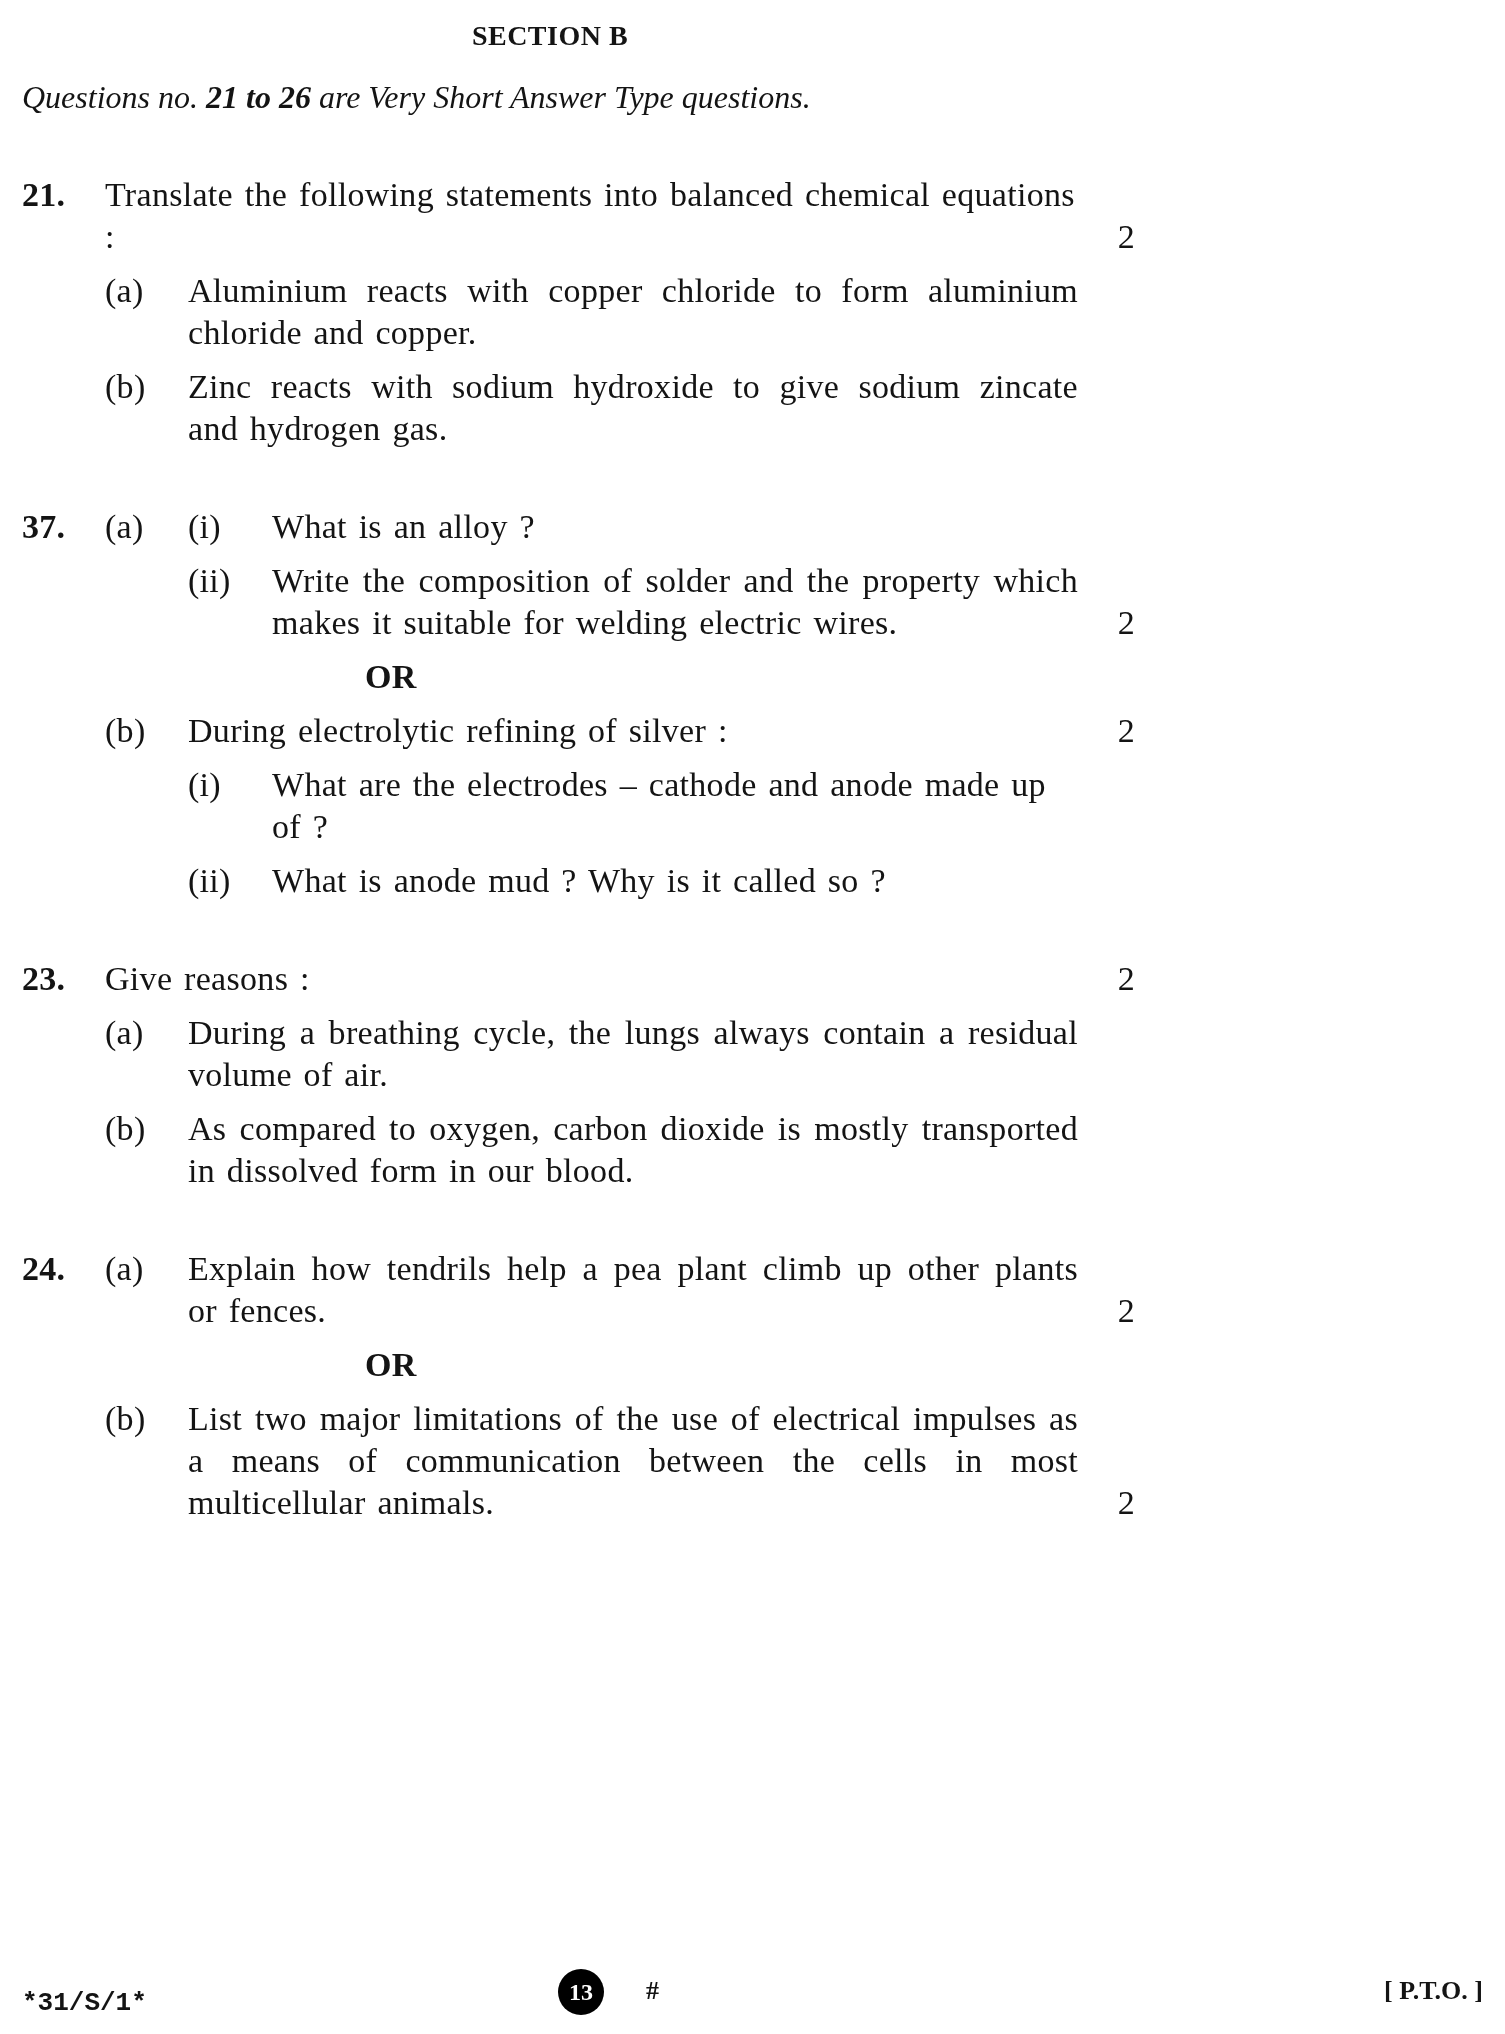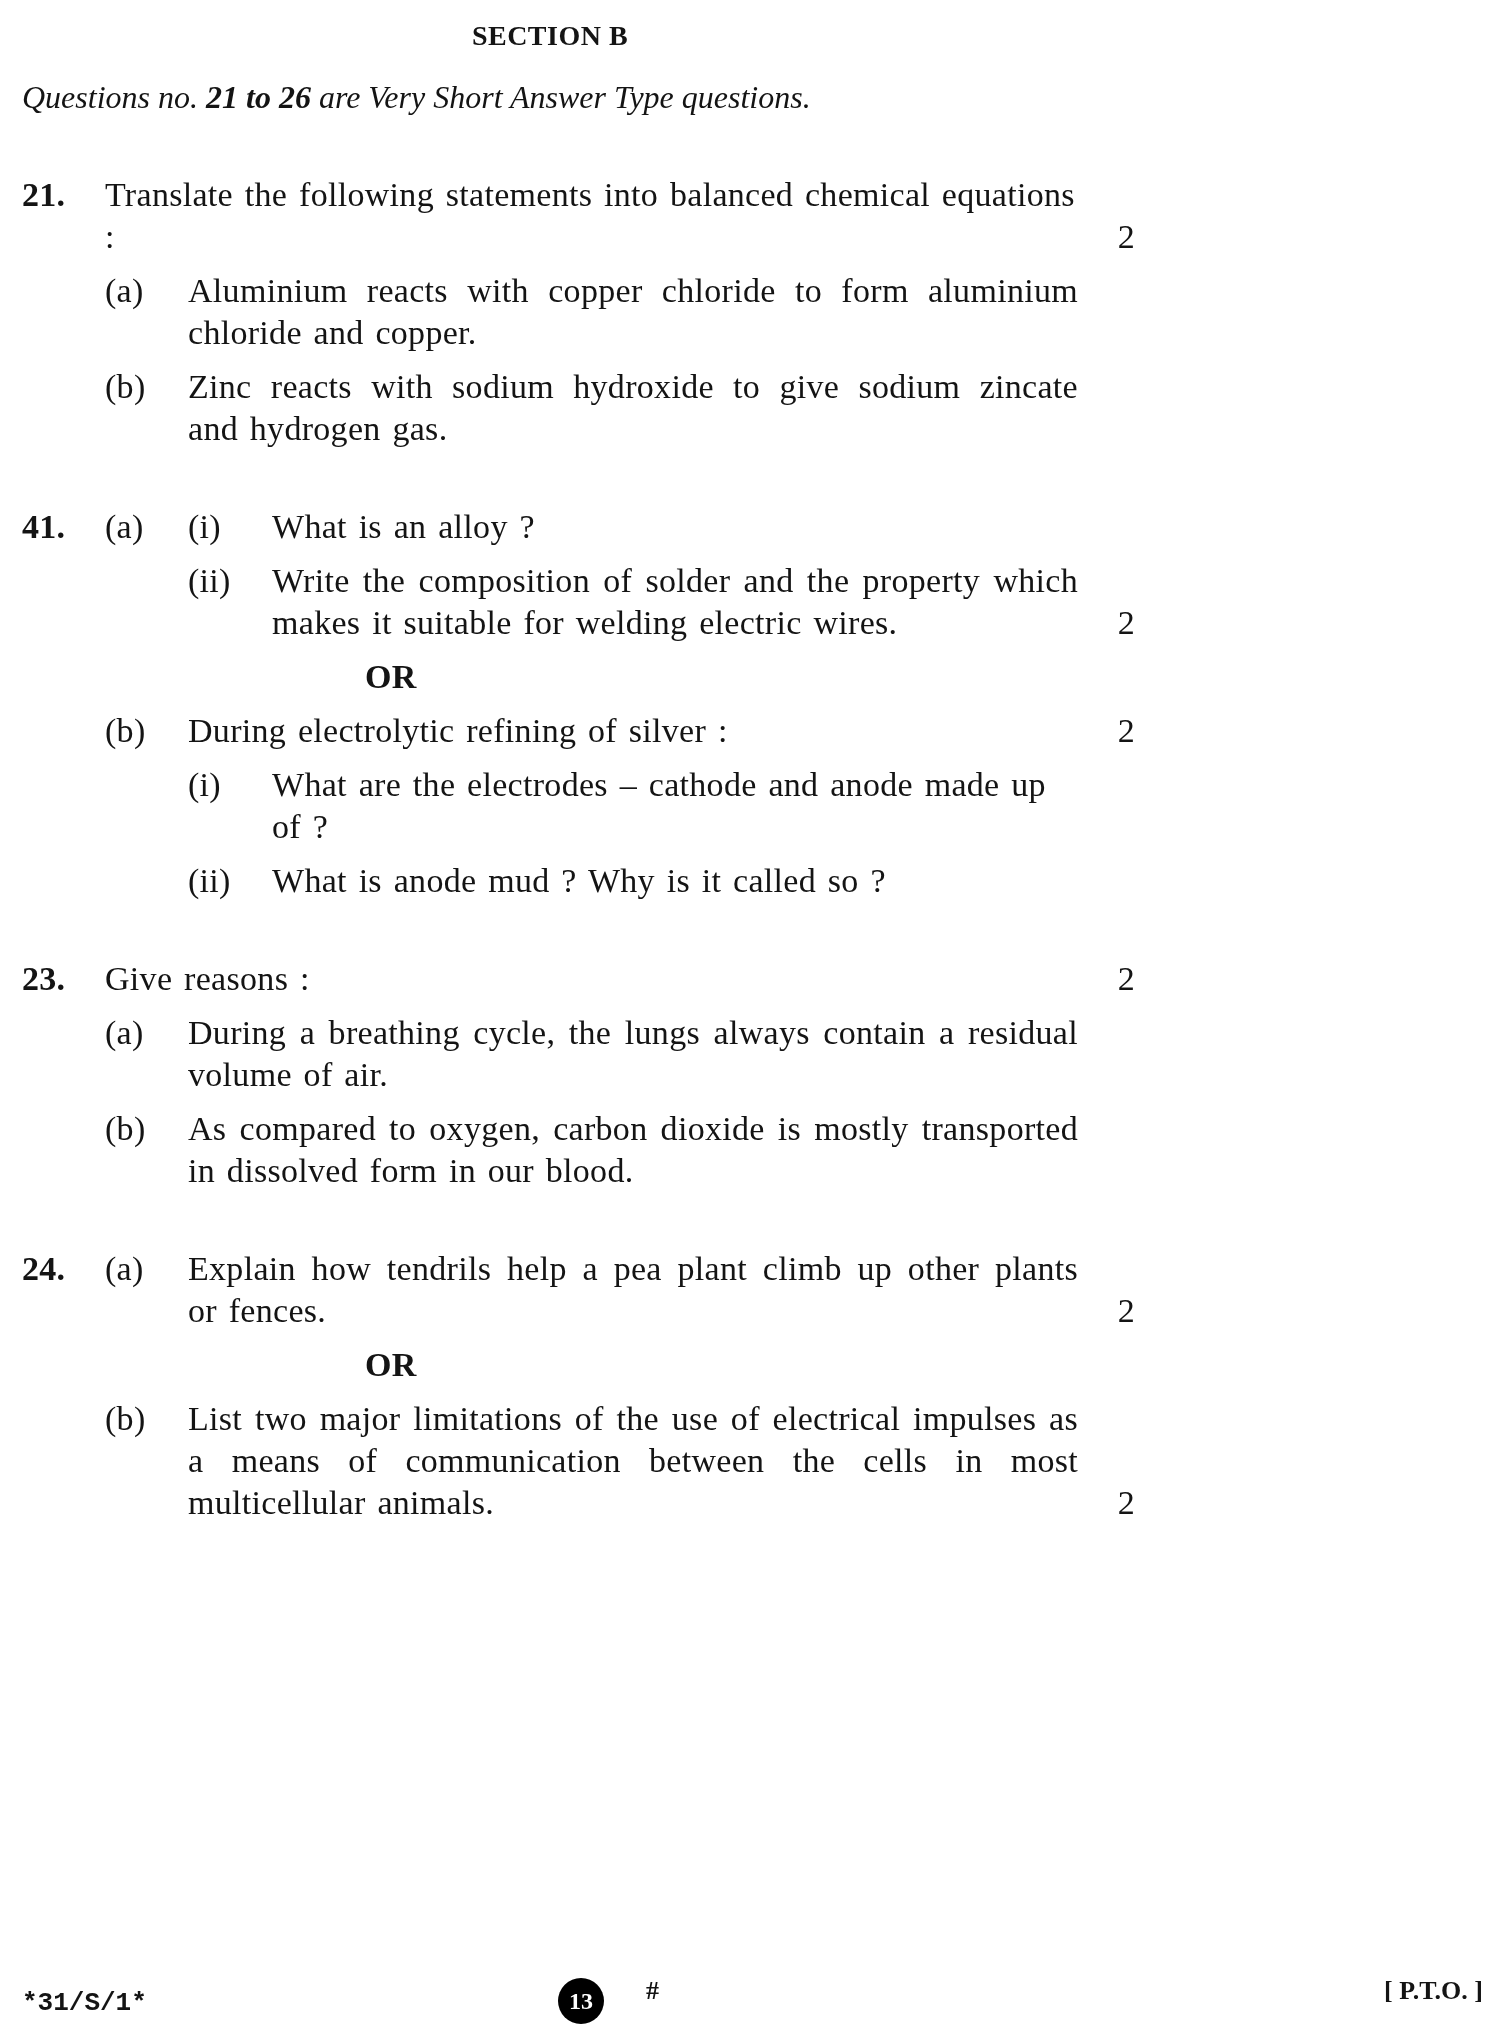--- a/index.html
+++ b/index.html
@@ -57,21 +57,21 @@
     position: absolute;
     left: 0;
     bottom: 18px;
     width: 1505px;
     height: 48px;
     font-size: 26px;
     line-height: 46px;
   }
   .footer .code  { position: absolute; left: 22px; top: 12px; font-weight: bold; font-family: Liberation Mono, monospace; }
   .footer .badge {
-    position: absolute; left: 558px; top: 10px;
+    position: absolute; left: 558px; top: 1px;
     width: 46px; height: 46px; border-radius: 50%;
     background: #000; color: #fff;
     text-align: center; line-height: 46px;
     font-size: 24px; font-weight: bold;
   }
   .footer .hash  { position: absolute; left: 646px; top: 0; font-weight: bold; }
   .footer .pto   { position: absolute; right: 22px; top: 0; font-weight: bold; }
 </style>
 </head>
 <body>
@@ -98,21 +98,21 @@
       <div class="row part">
         <div class="sp83"></div>
         <div class="lbl">(b)</div>
         <div class="body just">Zinc reacts with sodium hydroxide to give sodium zincate and hydrogen gas.</div>
         <div class="marks"></div>
       </div>
     </div>
 
     <div class="question">
       <div class="row q-head">
-        <div class="num">41.</div>
+        <div class="num">37.</div>
         <div class="lbl">(a)</div>
         <div class="lbl2">(i)</div>
         <div class="body">What is an alloy ?</div>
         <div class="marks"></div>
       </div>
       <div class="row sub">
         <div class="sp83"></div>
         <div class="sp83"></div>
         <div class="lbl2">(ii)</div>
         <div class="body just">Write the composition of solder and the property which makes it suitable for welding electric wires.</div>

